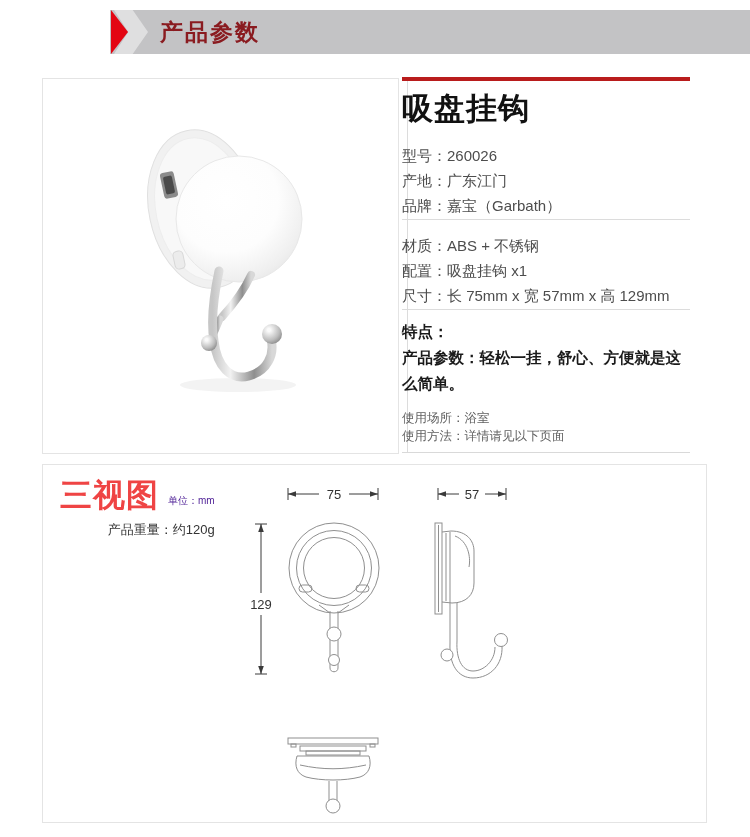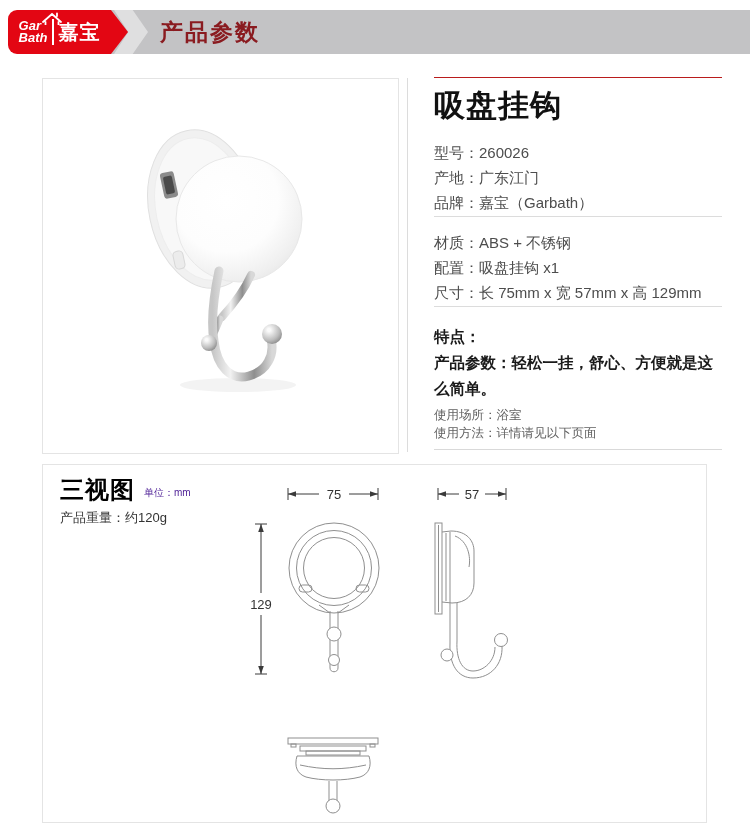--- a/index.html
+++ b/index.html
@@ -21,60 +21,47 @@
   .logo-sep{width:2px;height:26px;background:#fff;margin:0 4px 0 2px;}
   .logo-cn{color:#fff;font-size:20px;font-weight:bold;letter-spacing:1px;}
   .section-title{position:absolute;left:160px;top:10px;height:44px;line-height:44px;
        font-size:23px;font-weight:bold;color:#8a1b20;letter-spacing:2px;text-align:center;}
 
   
   .photo-box{position:absolute;left:42px;top:78px;width:355px;height:374px;
        border:1px solid #e4e4e4;background:#fff;}
   .vert-divider{position:absolute;left:407px;top:78px;width:1px;height:374px;background:#dcdcdc;}
 
-  .details{position:absolute;left:434px;top:77px;width:288px;height:371px;
-       border-top:1px solid #b91c1c;border-bottom:1px solid #d9d9d9;}
+  .details{position:absolute;left:402px;top:77px;width:288px;height:371px;
+       border-top:4px solid #b91c1c;border-bottom:1px solid #d9d9d9;}
   .product-title{margin:7px 0 0;font-size:31px;font-weight:bold;color:#111;letter-spacing:1px;}
   .spec-group{margin-top:13px;padding-bottom:1px;border-bottom:1px solid #dcdcdc;}
   .spec-row{font-size:15px;color:#4d4d4d;line-height:25px;}
-  .features{margin-top:17px;}
+  .features{margin-top:9px;}
   .features-heading,.features-text{font-weight:bold;font-size:15.5px;color:#1a1a1a;line-height:26px;}
   .usage{position:absolute;left:0;bottom:7px;}
   .usage-row{font-size:12.5px;color:#5f5f5f;line-height:18px;}
 
   
   .views-box{position:absolute;left:42px;top:464px;width:663px;height:357px;border:1px solid #e4e4e4;background:#fff;}
   .views-header{position:absolute;left:17px;top:9px;z-index:2;}
-  .views-title{display:inline-block;font-size:24px;font-weight:bold;color:#000000;letter-spacing:1px;vertical-align:baseline;}
+  .views-title{display:inline-block;font-size:32px;font-weight:bold;color:#ef4444;letter-spacing:1px;vertical-align:baseline;}
   .views-unit{display:inline-block;font-size:10px;color:#4c1d95;margin-left:9px;vertical-align:2px;}
-  .views-weight{font-size:13px;color:#333;margin-top:3px;}
+  .views-weight{font-size:13px;color:#333;margin-top:3px;text-align:right;}
   .views-svg{position:absolute;inset:0;}
 
   svg text{font-family:"Liberation Sans","DejaVu Sans",sans-serif;}
 </style>
 </head>
 <body>
 
 <div class="page">
 
   <div class="header-bar"></div>
   <div class="header-chevron"></div>
-  <div class="logo-box">
-    <div class="logo-en">
-      <span>Gar</span><br>
-      <span>Bath</span>
-      <span class="logo-house">
-        <svg width="22" height="13" viewBox="0 0 22 13">
-          <path d="M2 10 L11 2 L20 10 M16 4 V1.5 M4.5 10 V12.5 M17.5 10 V12.5" stroke="#ffffff" stroke-width="1.8" fill="none" stroke-linecap="round"></path>
-        </svg>
-      </span>
-    </div>
-    <div class="logo-sep"></div>
-    <div class="logo-cn">嘉宝</div>
-  </div>
   <div class="logo-arrow"></div>
   <div class="section-title">产品参数</div>
 
   <div class="photo-box">
     <svg width="355" height="374" viewBox="0 0 355 374">
       <defs>
         <radialGradient id="knobGrad" cx="40%" cy="35%" r="75%">
           <stop offset="0%" stop-color="#ffffff"></stop>
           <stop offset="55%" stop-color="#fdfdfd"></stop>
           <stop offset="85%" stop-color="#efefef"></stop>

